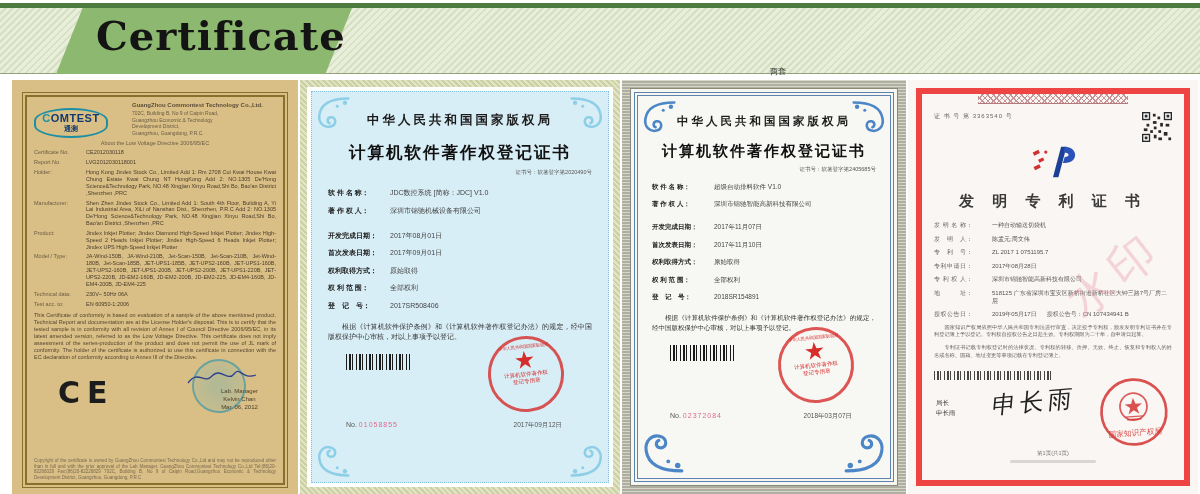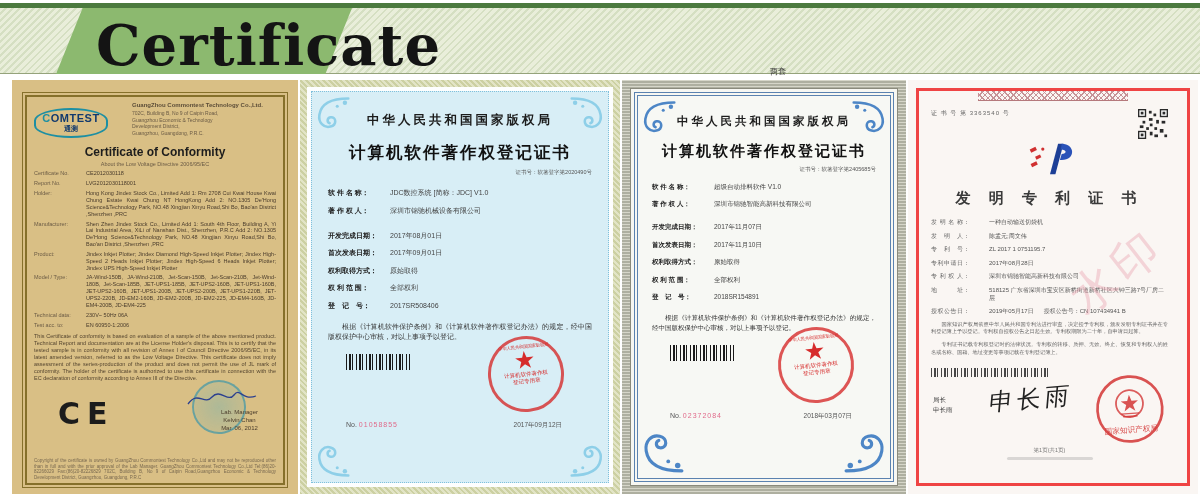--- a/index.html
+++ b/index.html
@@ -8,21 +8,21 @@
 
   
   .banner { position:absolute; left:0; top:3px; width:1200px; height:72px; }
   .banner-topline { position:absolute; left:0; top:0; width:100%; height:5px; background:#4c7a3f; }
   .banner-hatch { position:absolute; left:0; top:5px; width:100%; height:66px;
     background:repeating-linear-gradient(135deg,#e9eeda 0 3px,#d5dfc2 3px 5px);
     border-bottom:1px solid #95a37b; }
   .banner-green { position:absolute; left:56px; top:5px; width:296px; height:66px; background:#8cb96f;
     clip-path:polygon(9% 0,100% 0,91% 100%,0 100%); }
   .banner-title { position:absolute; left:96px; top:9px; width:230px; text-align:center;
-    font-family:"DejaVu Serif",serif; font-weight:700; font-size:56px; color:#141414; letter-spacing:1px; }
+    font-family:"DejaVu Serif",serif; font-weight:700; font-size:40px; color:#141414; letter-spacing:1px; }
 
   
   .cert { position:absolute; top:80px; height:414px; overflow:hidden; }
 
   
   #cert1 { left:12px; width:286px; background:#d9bf85; padding:12px 10px 6px 10px; color:#4a3c2c; }
   .c1-frame { border:1px solid #86702a; padding:2px; height:100%; }
   .c1-frame2 { border:2px solid #86702a; padding:5px 7px 3px 7px; height:100%; display:flex; flex-direction:column; overflow:hidden; }
   .c1-head { display:flex; gap:24px; align-items:flex-start; }
   .c1-logo { flex:0 0 74px; border:2px solid #1d8fa3; border-radius:50%/42%; padding:2px 4px; text-align:center; margin-top:6px; }
@@ -75,21 +75,21 @@
   .corner { position:absolute; width:34px; height:34px; }
   .corner svg { width:100%; height:100%; }
   .c-tl { top:4px; left:4px; }
   .c-tr { top:4px; right:4px; transform:scaleX(-1); }
   .c-bl { bottom:4px; left:4px; transform:scaleY(-1); }
   .c-br { bottom:4px; right:4px; transform:scale(-1,-1); }
   .note { position:absolute; left:770px; top:66px; font-size:8px; color:#333; transform:rotate(-3deg); font-family:"DejaVu Serif",serif; }
 
   
   #cert4 { left:908px; width:290px; background:#faf6f3; padding:8px; }
-  .c4-frame { position:relative; border:3px solid #ef4444; height:100%; padding:10px 19px 6px 12px; color:#555; overflow:hidden; }
+  .c4-frame { position:relative; border:6px solid #ef4444; height:100%; padding:10px 12px 6px 12px; color:#555; overflow:hidden; }
   .c4-ornament { position:absolute; top:-2px; left:50%; transform:translateX(-50%); width:150px; height:12px;
     background:repeating-linear-gradient(45deg,#c69397 0 1px,transparent 1px 4px),repeating-linear-gradient(-45deg,#c69397 0 1px,transparent 1px 4px);
     border-bottom:1px solid #b5797c; }
   .c4-top { display:flex; justify-content:space-between; align-items:flex-start; margin-top:8px; }
   .c4-certno { font-size:6px; color:#666; letter-spacing:1px; }
   .c4-logo { text-align:center; margin-top:2px; }
   .c4-title { text-align:center; font-weight:700; font-size:15px; letter-spacing:7px; color:#3a3a3a; margin-top:8px; }
   .c4-rows { margin-top:10px; }
   .c4-row { display:flex; font-size:6px; line-height:8px; margin-top:5.5px; }
   .c4-label { flex:0 0 58px; color:#666; letter-spacing:.5px; }
@@ -134,21 +134,20 @@
         <div class="cn">通测</div>
       </div>
       <div>
         <div class="c1-co">GuangZhou Commontest Technology Co.,Ltd.</div>
         <div class="c1-addr">702C, Building B, No 9 of Caipin Road,
 Guangzhou Economic &amp; Technology
 Development District,
 Guangzhou, Guangdong, P.R.C.</div>
       </div>
     </div>
-    <div class="c1-title">Certificate of Conformity</div>
     <div class="c1-sub">About the Low Voltage Directive 2006/95/EC</div>
 
     <div class="c1-row">
           <span class="c1-label">Certificate No.</span>
           <span class="c1-value">CE2012030118</span>
         </div>
     <div class="c1-row">
           <span class="c1-label">Report No.</span>
           <span class="c1-value">LVG2012030118001</span>
         </div>

